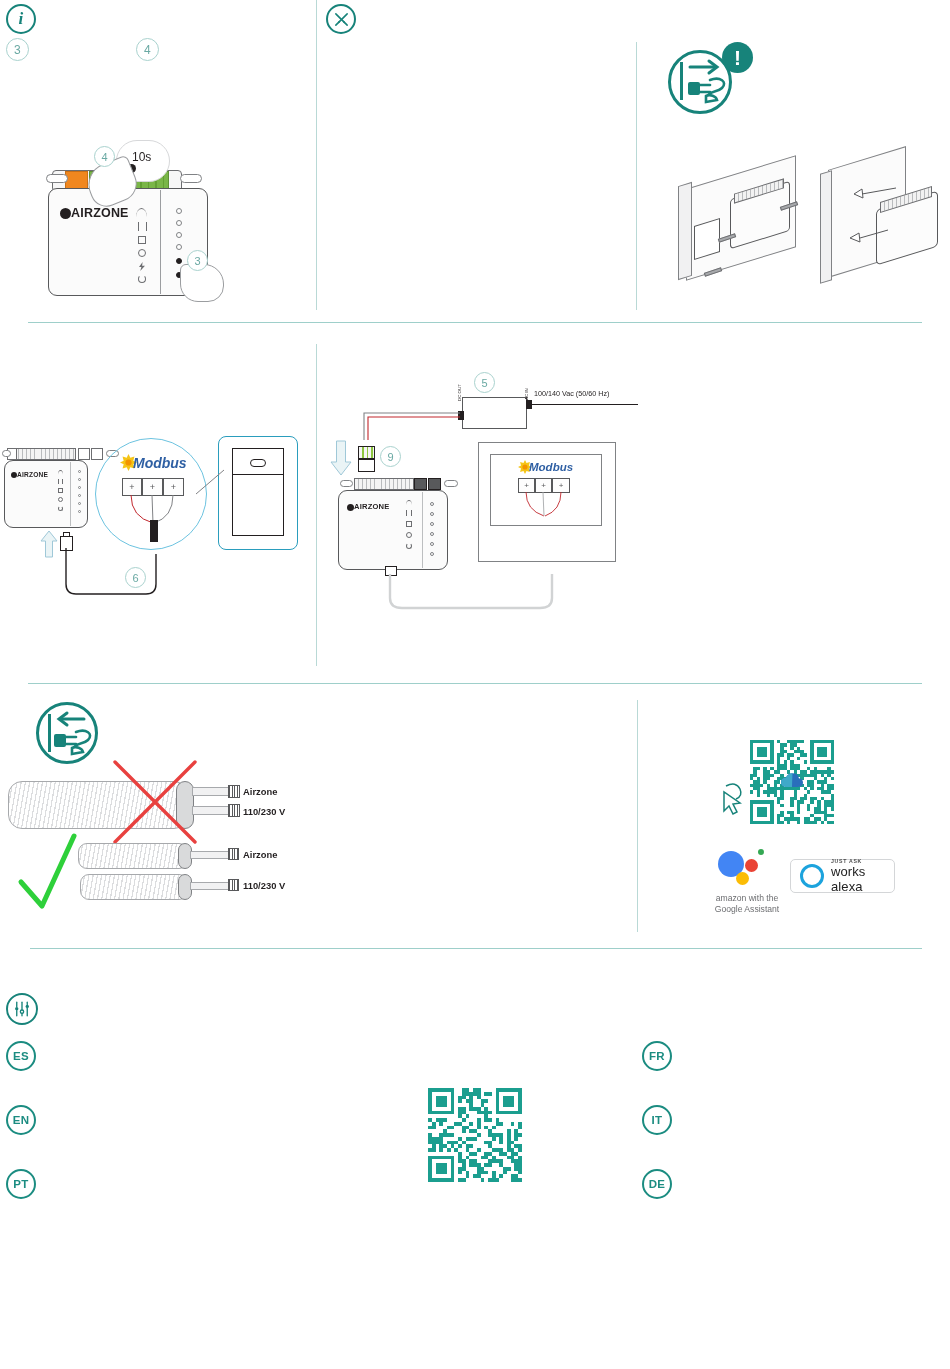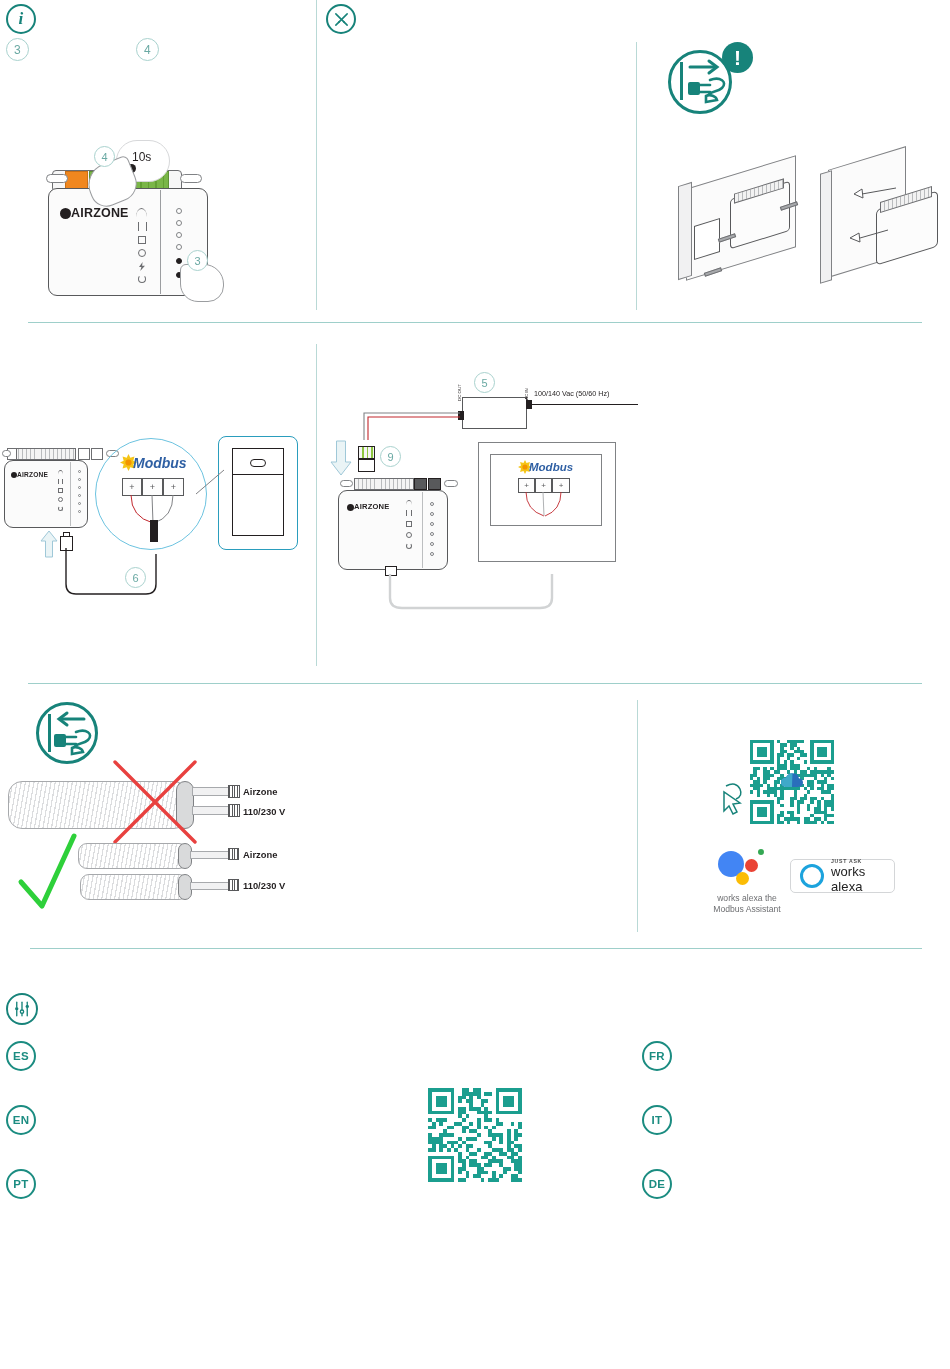--- a/index.html
+++ b/index.html
@@ -1147,22 +1147,22 @@
     <path d="M6 10 L6 29 L11 24 L15 32 L19 30 L15 22 L22 21 Z" fill="#fff"></path>
   </svg>
 
   <div class="abs" style="left:718px; top:845px; width:58px; height:38px;">
     <div class="abs" style="left:0;   top:6px;  width:26px; height:26px; border-radius:50%; background:#4285f4;"></div>
     <div class="abs" style="left:27px; top:14px; width:13px; height:13px; border-radius:50%; background:#ea4335;"></div>
     <div class="abs" style="left:18px; top:27px; width:13px; height:13px; border-radius:50%; background:#fbbc05;"></div>
     <div class="abs" style="left:40px; top:4px;  width:6px;  height:6px;  border-radius:50%; background:#34a853;"></div>
   </div>
   <div class="ga-caption" style="left:687px; top:893px;">
-    <div>works alexa the</div>
-    <div>Modbus Assistant</div>
+    <div>amazon with the</div>
+    <div>Google Assistant</div>
   </div>
 
   <div class="alexa-box" style="left:790px; top:859px; width:105px; height:34px;">
     <div class="alexa-ring"></div>
     <div>
       <div class="alexa-just">JUST ASK</div>
       <div class="alexa-name">works alexa</div>
     </div>
   </div>
 

